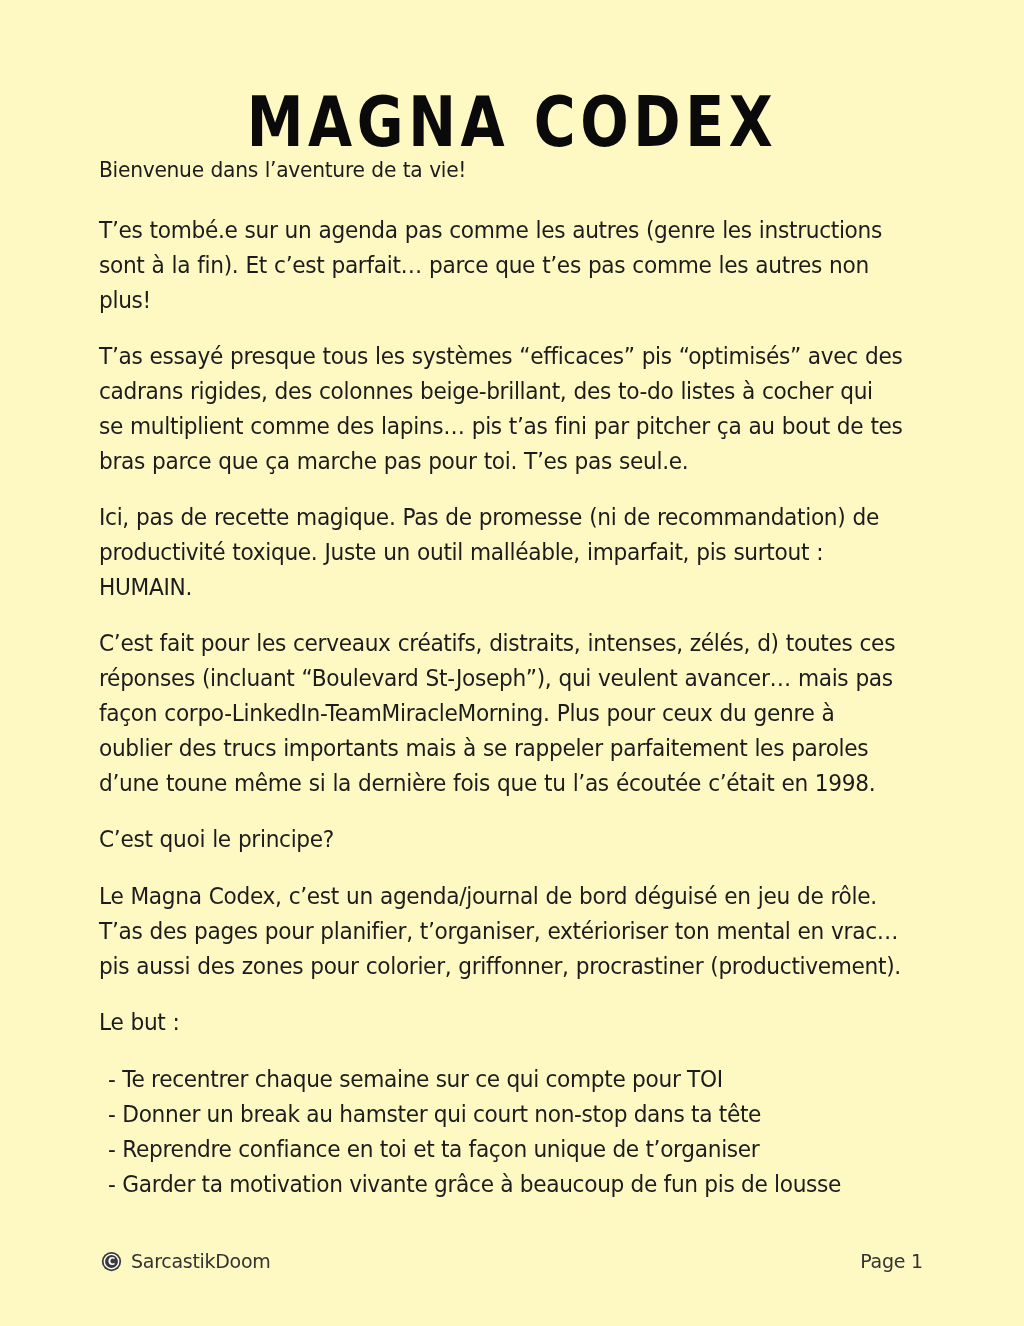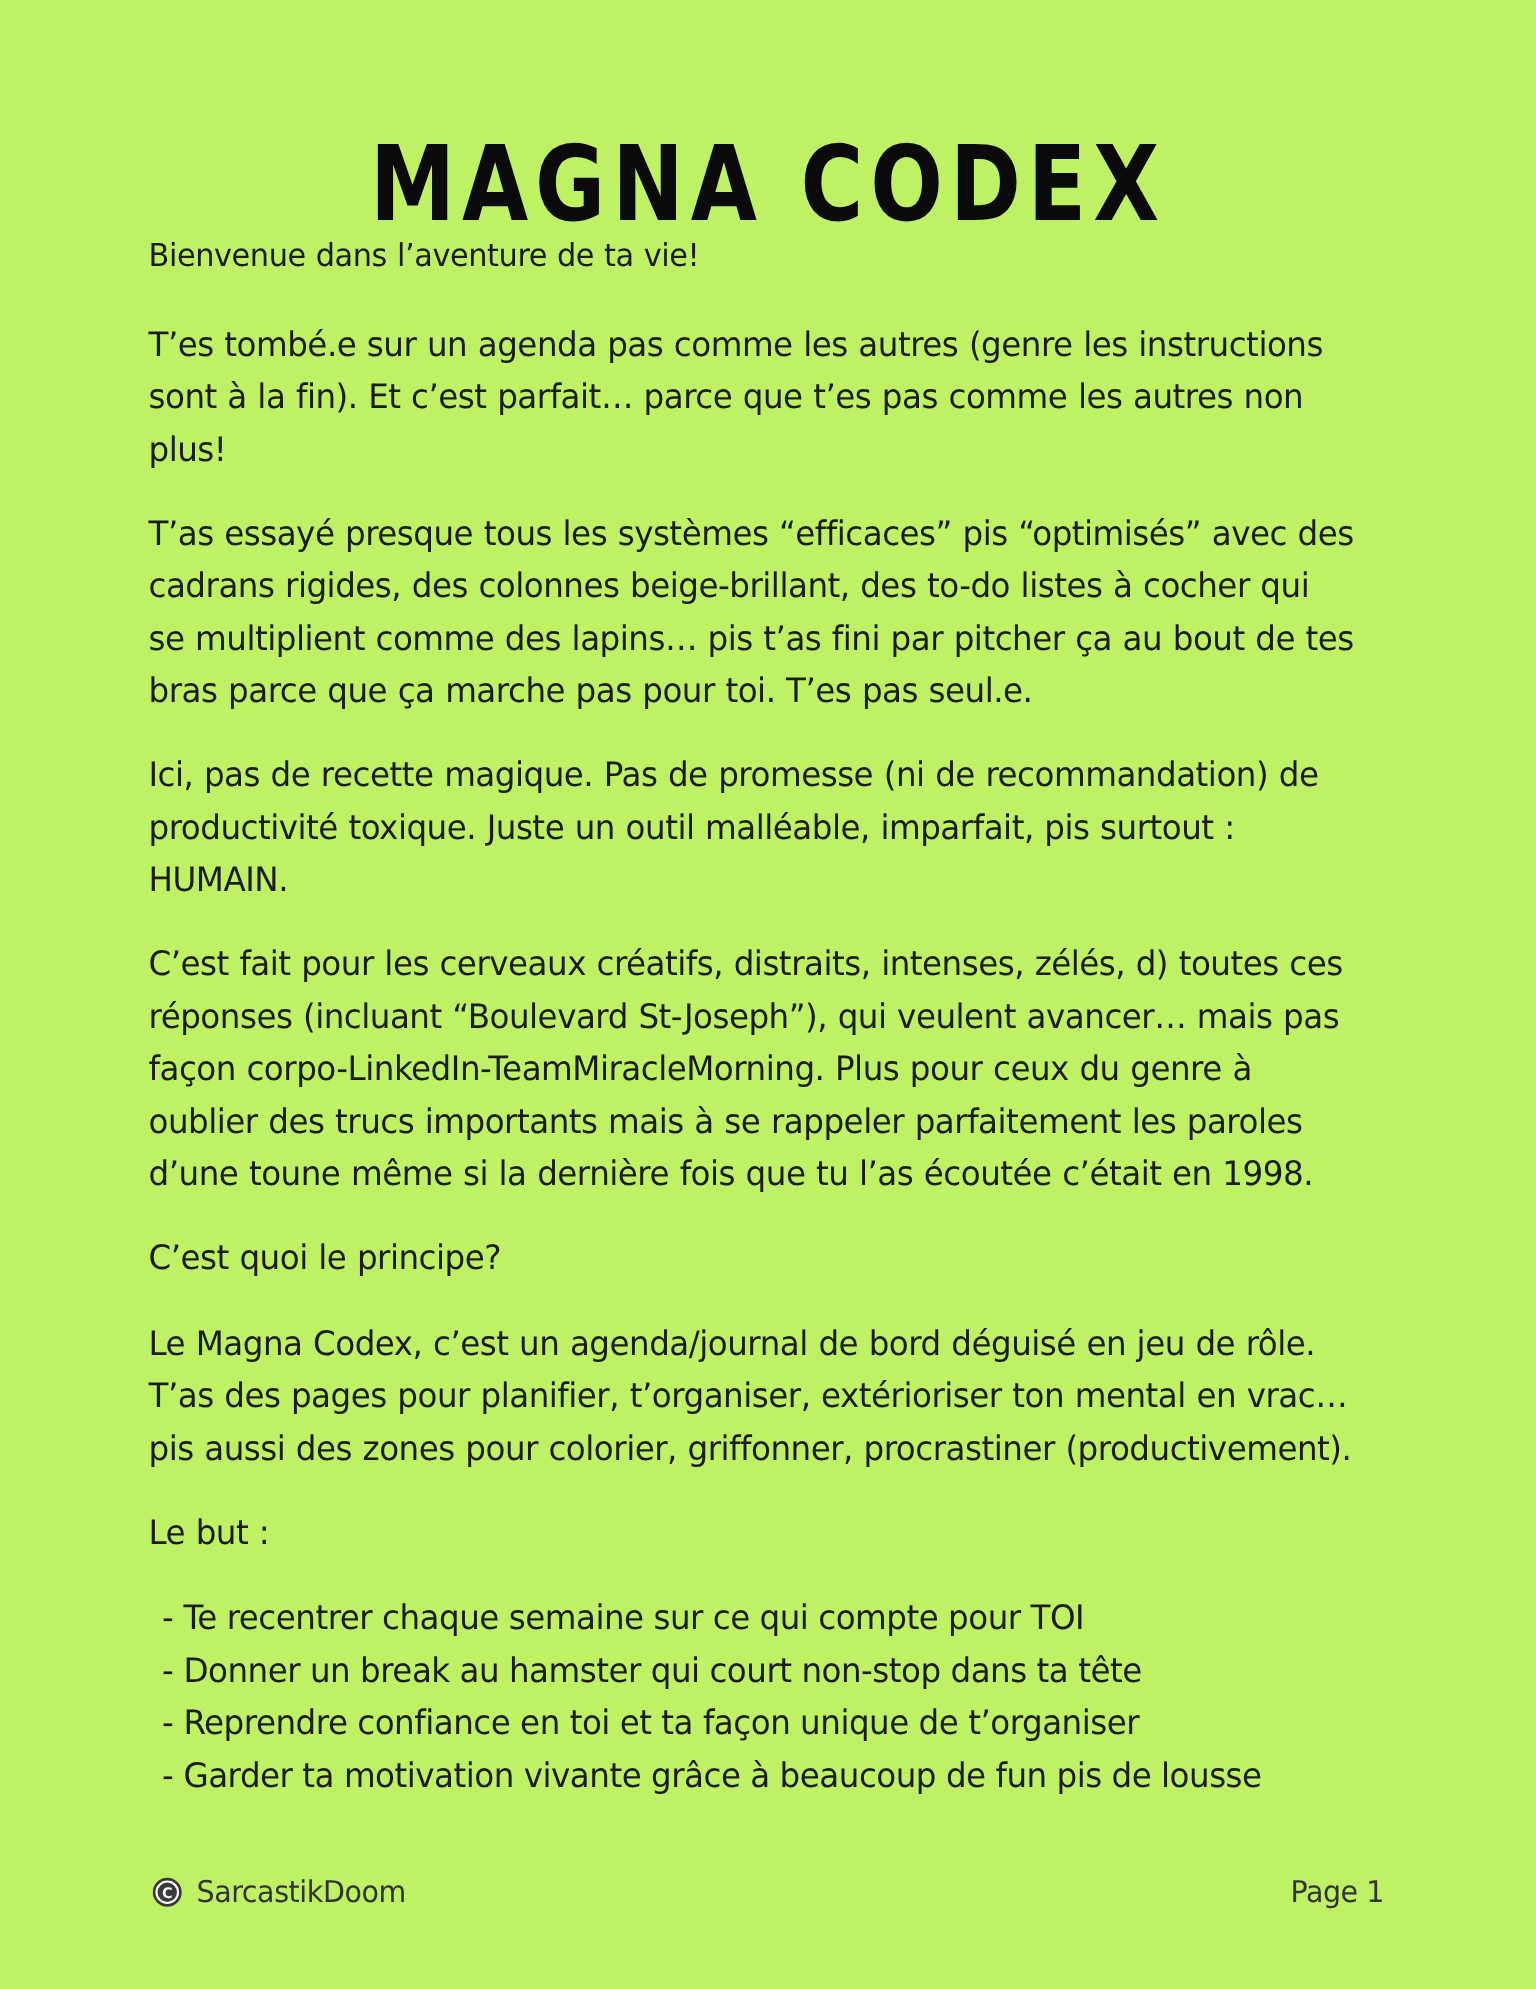--- a/index.html
+++ b/index.html
@@ -12,21 +12,21 @@
     height: 1326px;
     position: relative;
     overflow: hidden;
     font-family: "DejaVu Sans", sans-serif;
     color: #1a1a1a;
   }
 
   .page {
     position: absolute;
     inset: 0;
-    background: #bef264;
+    background: #fef9c3;
     padding: 0;
   }
 
   
   .doc-title {
     position: absolute;
     top: 44px;
     left: 0;
     width: 1024px;
     text-align: center;

